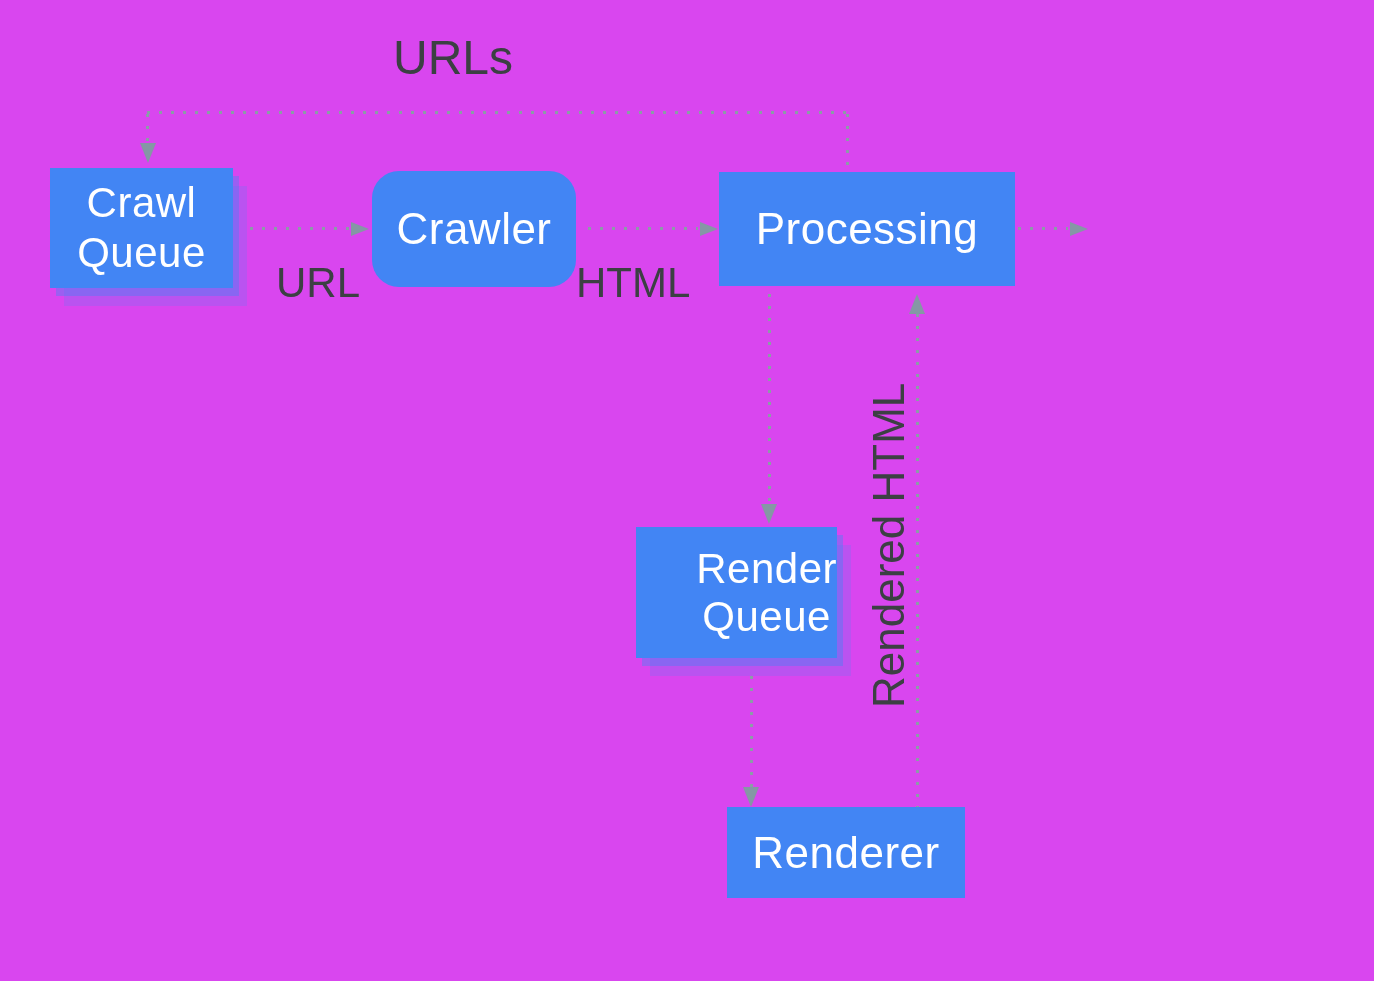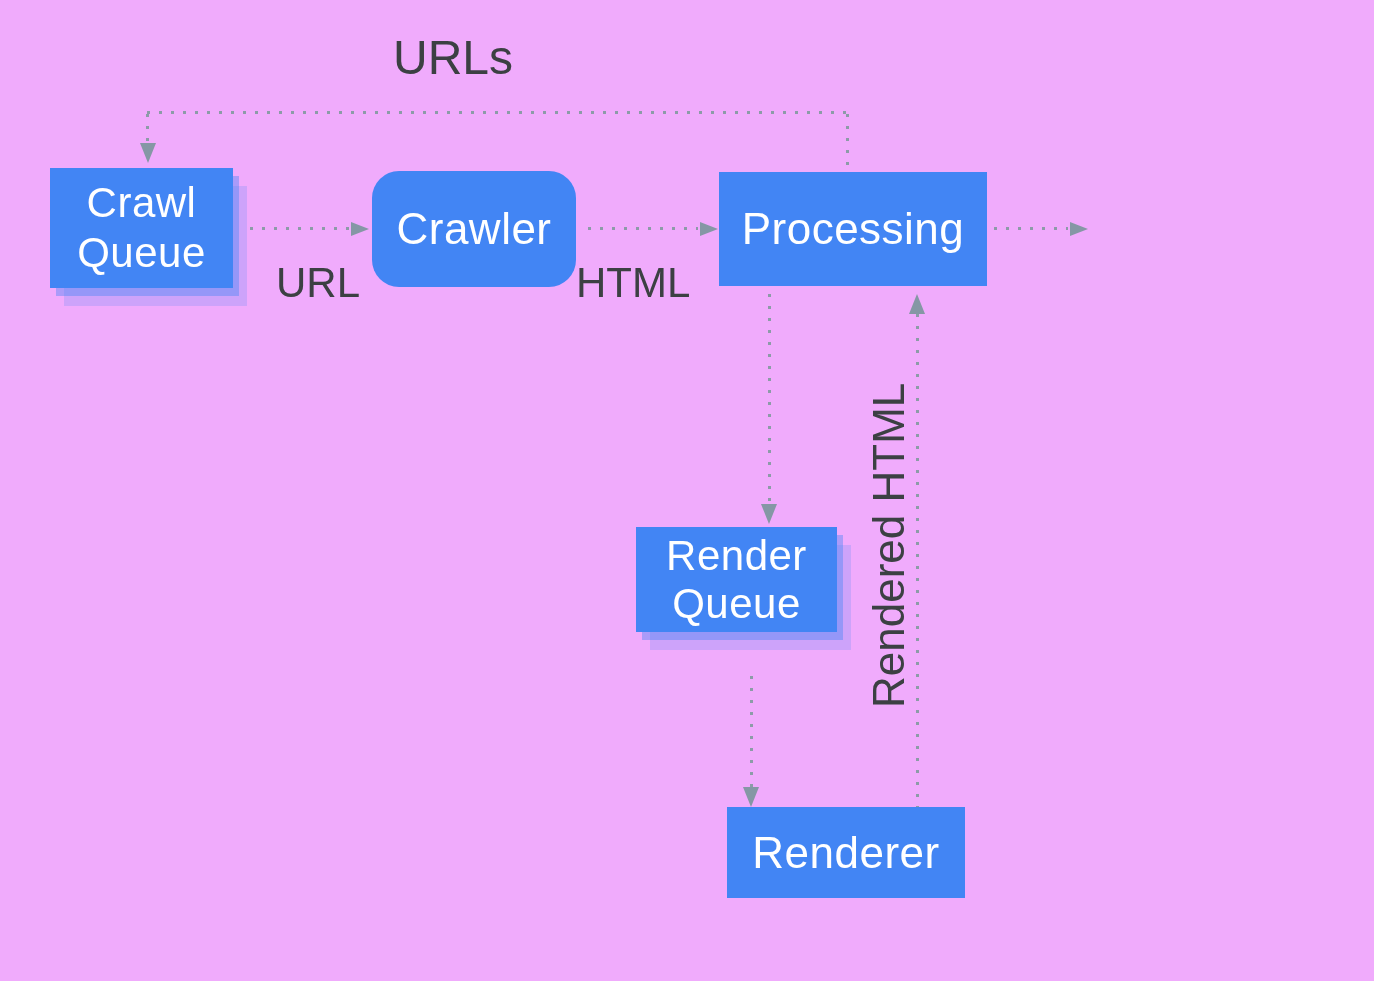--- a/index.html
+++ b/index.html
@@ -1,32 +1,32 @@
 <!DOCTYPE html>
 <html><head>
 <meta charset="utf-8">
 <style>
   html,body{margin:0;padding:0;background:#fff;}
   .canvas{
-    position:relative;width:1374px;height:981px;background:#f0abfc;
+    position:relative;width:1374px;height:981px;background:#d946ef;
     font-family:"Liberation Sans", sans-serif;overflow:hidden;
   }
   
   .node{
     position:absolute;background:#4285F4;color:#ffffff;
     display:flex;align-items:center;justify-content:center;text-align:center;
     font-size:44px;line-height:50px;letter-spacing:0.5px;
   }
   .node .node-label{white-space:pre-line;}
   .shadowed{box-shadow:6px 8px 0 rgba(66,133,244,0.40),14px 18px 0 rgba(66,133,244,0.20);}
   #node-crawl-queue{left:50px;top:168px;width:183px;height:120px;font-size:42px;line-height:50px;}
   #node-crawler{left:372px;top:171px;width:204px;height:116px;border-radius:27px;}
-  #node-processing{left:719px;top:172px;width:268px;height:114px;}
+  #node-processing{left:719px;top:172px;width:296px;height:114px;}
   #node-index{left:1089px;top:172px;width:216px;height:113px;}
-  #node-render-queue{left:636px;top:527px;width:201px;height:105px;font-size:42px;line-height:48px;}
+  #node-render-queue{left:636px;top:527px;width:201px;height:131px;font-size:42px;line-height:48px;justify-content:flex-end;}
   #node-renderer{left:727px;top:807px;width:238px;height:91px;}
 
   
   .dots-h{position:absolute;height:3px;
     background-image:repeating-linear-gradient(to right,#8C9BA8 0 3px,transparent 3px 12px);}
   .dots-v{position:absolute;width:3px;
     background-image:repeating-linear-gradient(to bottom,#8C9BA8 0 3px,transparent 3px 12px);}
 
   
   .arr{position:absolute;width:0;height:0;}

